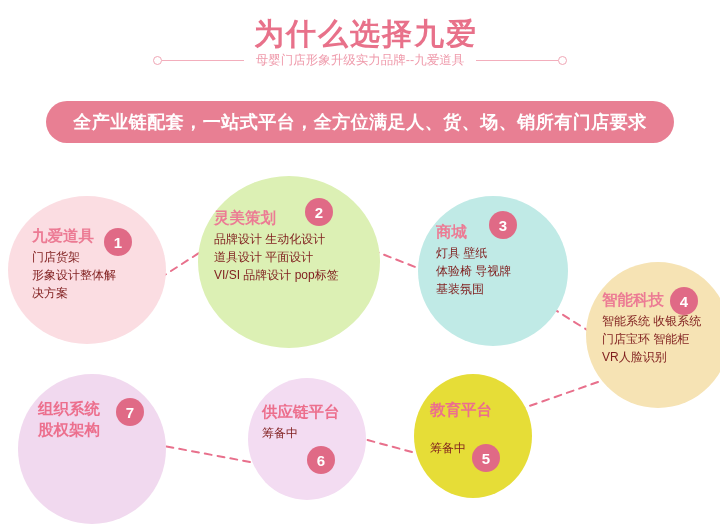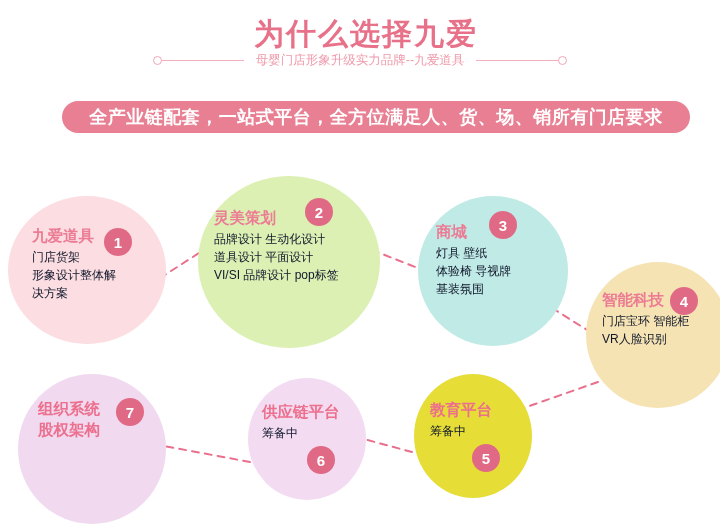--- a/index.html
+++ b/index.html
@@ -38,22 +38,22 @@
   .sub-line {
     height:1.5px; background:#f3aebc; width:82px; flex:0 0 auto;
   }
   .subtitle {
     font-size:12.5px; color:#ef9aab; padding:0 12px;
     white-space:nowrap; font-weight:normal;
   }
 
   
   .banner {
-    position:absolute; left:62px; top:101px;
-    width:628px; height:32px;
+    position:absolute; left:46px; top:101px;
+    width:628px; height:42px;
     background:#e87f93;
     border-radius:21px;
     display:flex; align-items:center; justify-content:center;
     color:#ffffff; font-size:18px; font-weight:bold;
     letter-spacing:0.5px;
   }
 
   
   #links { position:absolute; left:0; top:0; width:720px; height:532px; }
 
@@ -68,21 +68,21 @@
     left:0; top:0; width:100%; height:100%;
     display:flex; flex-direction:column;
     align-items:flex-start; justify-content:flex-start;
   }
   .b-title {
     font-size:15.5px; font-weight:bold; color:#ec7b94;
     line-height:19px; white-space:nowrap;
   }
   .b-lines { margin-top:3px; }
   .b-line {
-    font-size:12px; color:#0f172a; line-height:18px;
+    font-size:12px; color:#7f1d1d; line-height:18px;
     white-space:nowrap;
   }
   .badge {
     position:absolute;
     width:28px; height:28px; border-radius:50%;
     background:#e06a86; color:#ffffff;
     display:flex; align-items:center; justify-content:center;
     font-size:15px; font-weight:bold;
     font-family:"Liberation Sans", sans-serif;
   }
@@ -94,21 +94,21 @@
   #bub2 { left:198px; top:176px; width:182px; height:172px; background:#dcf0b4; }
   #bub2 .body { padding:32px 0 0 16px; }
 
   #bub3 { left:418px; top:196px; width:150px; height:150px; background:#c0eae6; }
   #bub3 .body { padding:26px 0 0 18px; }
 
   #bub4 { left:586px; top:262px; width:144px; height:146px; background:#f6e3b4; }
   #bub4 .body { padding:28px 0 0 16px; }
 
   #bub5 { left:414px; top:374px; width:118px; height:124px; background:#e6dd37; }
-  #bub5 .body { padding:26px 0 0 16px; }
+  #bub5 .body { padding:26px 0 0 16px;gap:17px; }
 
   #bub6 { left:248px; top:378px; width:118px; height:122px; background:#f3dcf2; }
   #bub6 .body { padding:24px 0 0 14px;text-align:center; }
 
   #bub7 { left:18px;  top:374px; width:148px; height:150px; background:#f1d9ef; }
   #bub7 .body { padding:24px 0 0 20px; }
 
   #bub5 .b-title, #bub6 .b-title, #bub7 .b-title { color:#ec6f8d; }
   #bub7 .b-title { line-height:21px; }
 </style>
@@ -171,20 +171,21 @@
         <div class="b-line">基装氛围</div>
       </div>
     </div>
   </div>
   <div class="badge" style="left:489px; top:211px;">3</div>
 
   <div class="bubble" id="bub4">
     <div class="body">
       <div class="b-title">智能科技</div>
       <div class="b-lines">
+        <div class="b-line">智能系统  收银系统</div>
         <div class="b-line">门店宝环  智能柜</div>
         <div class="b-line">VR人脸识别</div>
       </div>
     </div>
   </div>
   <div class="badge" style="left:670px; top:287px;">4</div>
 
   <div class="bubble" id="bub5">
     <div class="body">
       <div class="b-title">教育平台</div>

